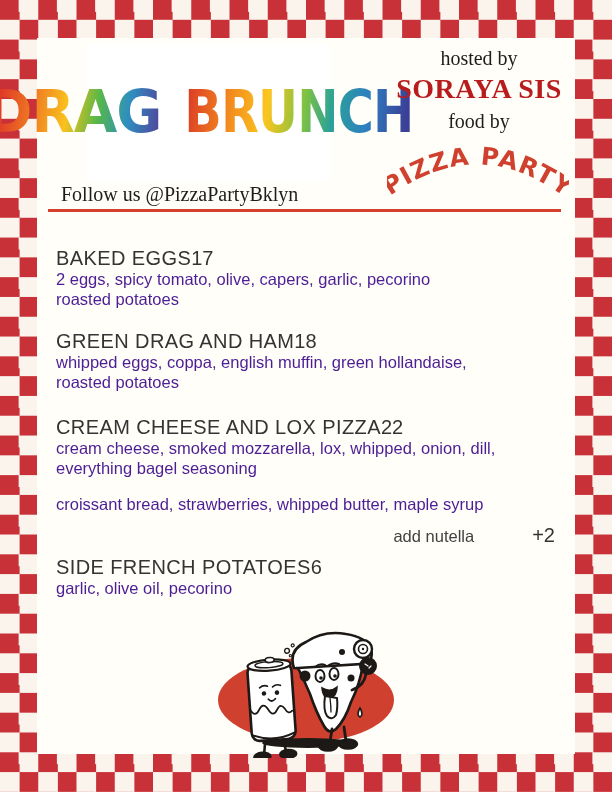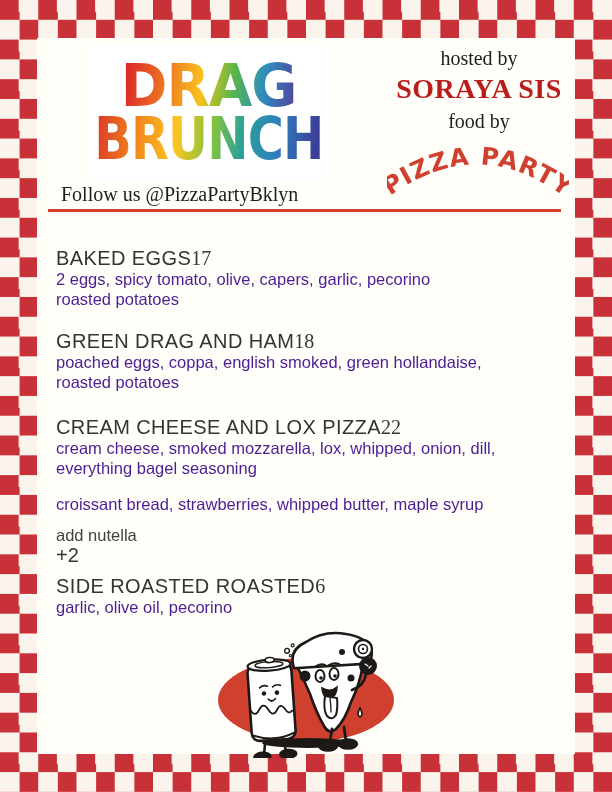--- a/index.html
+++ b/index.html
@@ -13,21 +13,21 @@
     font-family:"Liberation Sans", sans-serif;
   }
   .panel {
     position:absolute; left:37px; top:38px; width:538px; height:716px;
     background:#fffef8;
   }
   
   .logo-box {
     position:absolute; left:50px; top:7px; width:243px; height:136px;
     background:#ffffff;
-    display:flex; flex-direction:column; align-items:center; justify-content:center;
+    display:flex; flex-direction:row; align-items:center; justify-content:center;
   }
   .logo-line {
     display:inline-block;
     font-family:"DejaVu Sans", sans-serif;
     font-weight:800; font-size:58px; line-height:0.92; letter-spacing:-1px;
     -webkit-background-clip:text; background-clip:text; color:transparent;
     white-space:nowrap;
   }
   .logo-line1 {
     background-image:linear-gradient(98deg,#da2128 2%,#ee7623 26%,#f9c21d 46%,#58b847 63%,#2e8fc0 80%,#4c4da0 96%);
@@ -58,28 +58,28 @@
   .divider {
     position:absolute; left:11px; top:171px; width:513px; height:3px;
     background:#d4402c;
   }
   
   .menu { position:absolute; left:19px; top:209px; width:499px; }
   .menu-row {
     display:flex; justify-content:flex-start; align-items:baseline; line-height:22px;
   }
   .item-name { font-size:20px; font-weight:500; letter-spacing:0.4px; color:#343434; }
-  .item-price { font-size:20px; color:#343434;font-family:Liberation Serif, serif; }
+  .item-price { font-size:20px; color:#343434; }
   .desc { font-size:16.5px; line-height:20px; color:#4c1d95; }
   .gap-a { margin-bottom:21px; }
   .gap-b { margin-bottom:24px; }
   .gap-c { margin-bottom:16px; }
   .addon-row {
     display:flex; justify-content:flex-end; align-items:baseline;
-    margin-top:11px; line-height:20px;flex-direction:column;
+    margin-top:11px; line-height:20px;
   }
   .addon-label { font-size:16.5px; color:#424242; margin-right:58px; }
   .addon-price { font-size:20px; color:#343434; }
   .last-item { margin-top:10px; }
   
   .mascots { position:absolute; left:179px; top:592px; }
 </style>
 </head>
 <body>
 
@@ -119,21 +119,21 @@
           <span>roasted potatoes</span>
         </div>
       </div>
 
       <div class="menu-item gap-b">
         <div class="menu-row">
           <span class="item-name">GREEN DRAG AND HAM</span>
           <span class="item-price">18</span>
         </div>
         <div class="desc">
-          <span>poached eggs, coppa, english smoked, green hollandaise,</span><br>
+          <span>whipped eggs, coppa, english muffin, green hollandaise,</span><br>
           <span>roasted potatoes</span>
         </div>
       </div>
 
       <div class="menu-item gap-c">
         <div class="menu-row">
           <span class="item-name">CREAM CHEESE AND LOX PIZZA</span>
           <span class="item-price">22</span>
         </div>
         <div class="desc">
@@ -147,21 +147,21 @@
           <span>croissant bread, strawberries, whipped butter, maple syrup</span>
         </div>
         <div class="addon-row">
           <span class="addon-label">add nutella</span>
           <span class="addon-price">+2</span>
         </div>
       </div>
 
       <div class="menu-item last-item">
         <div class="menu-row">
-          <span class="item-name">SIDE ROASTED ROASTED</span>
+          <span class="item-name">SIDE FRENCH POTATOES</span>
           <span class="item-price">6</span>
         </div>
         <div class="desc">
           <span>garlic, olive oil, pecorino</span>
         </div>
       </div>
 
     </div>
 
     <svg class="mascots" width="180" height="128" viewBox="0 0 180 128">

